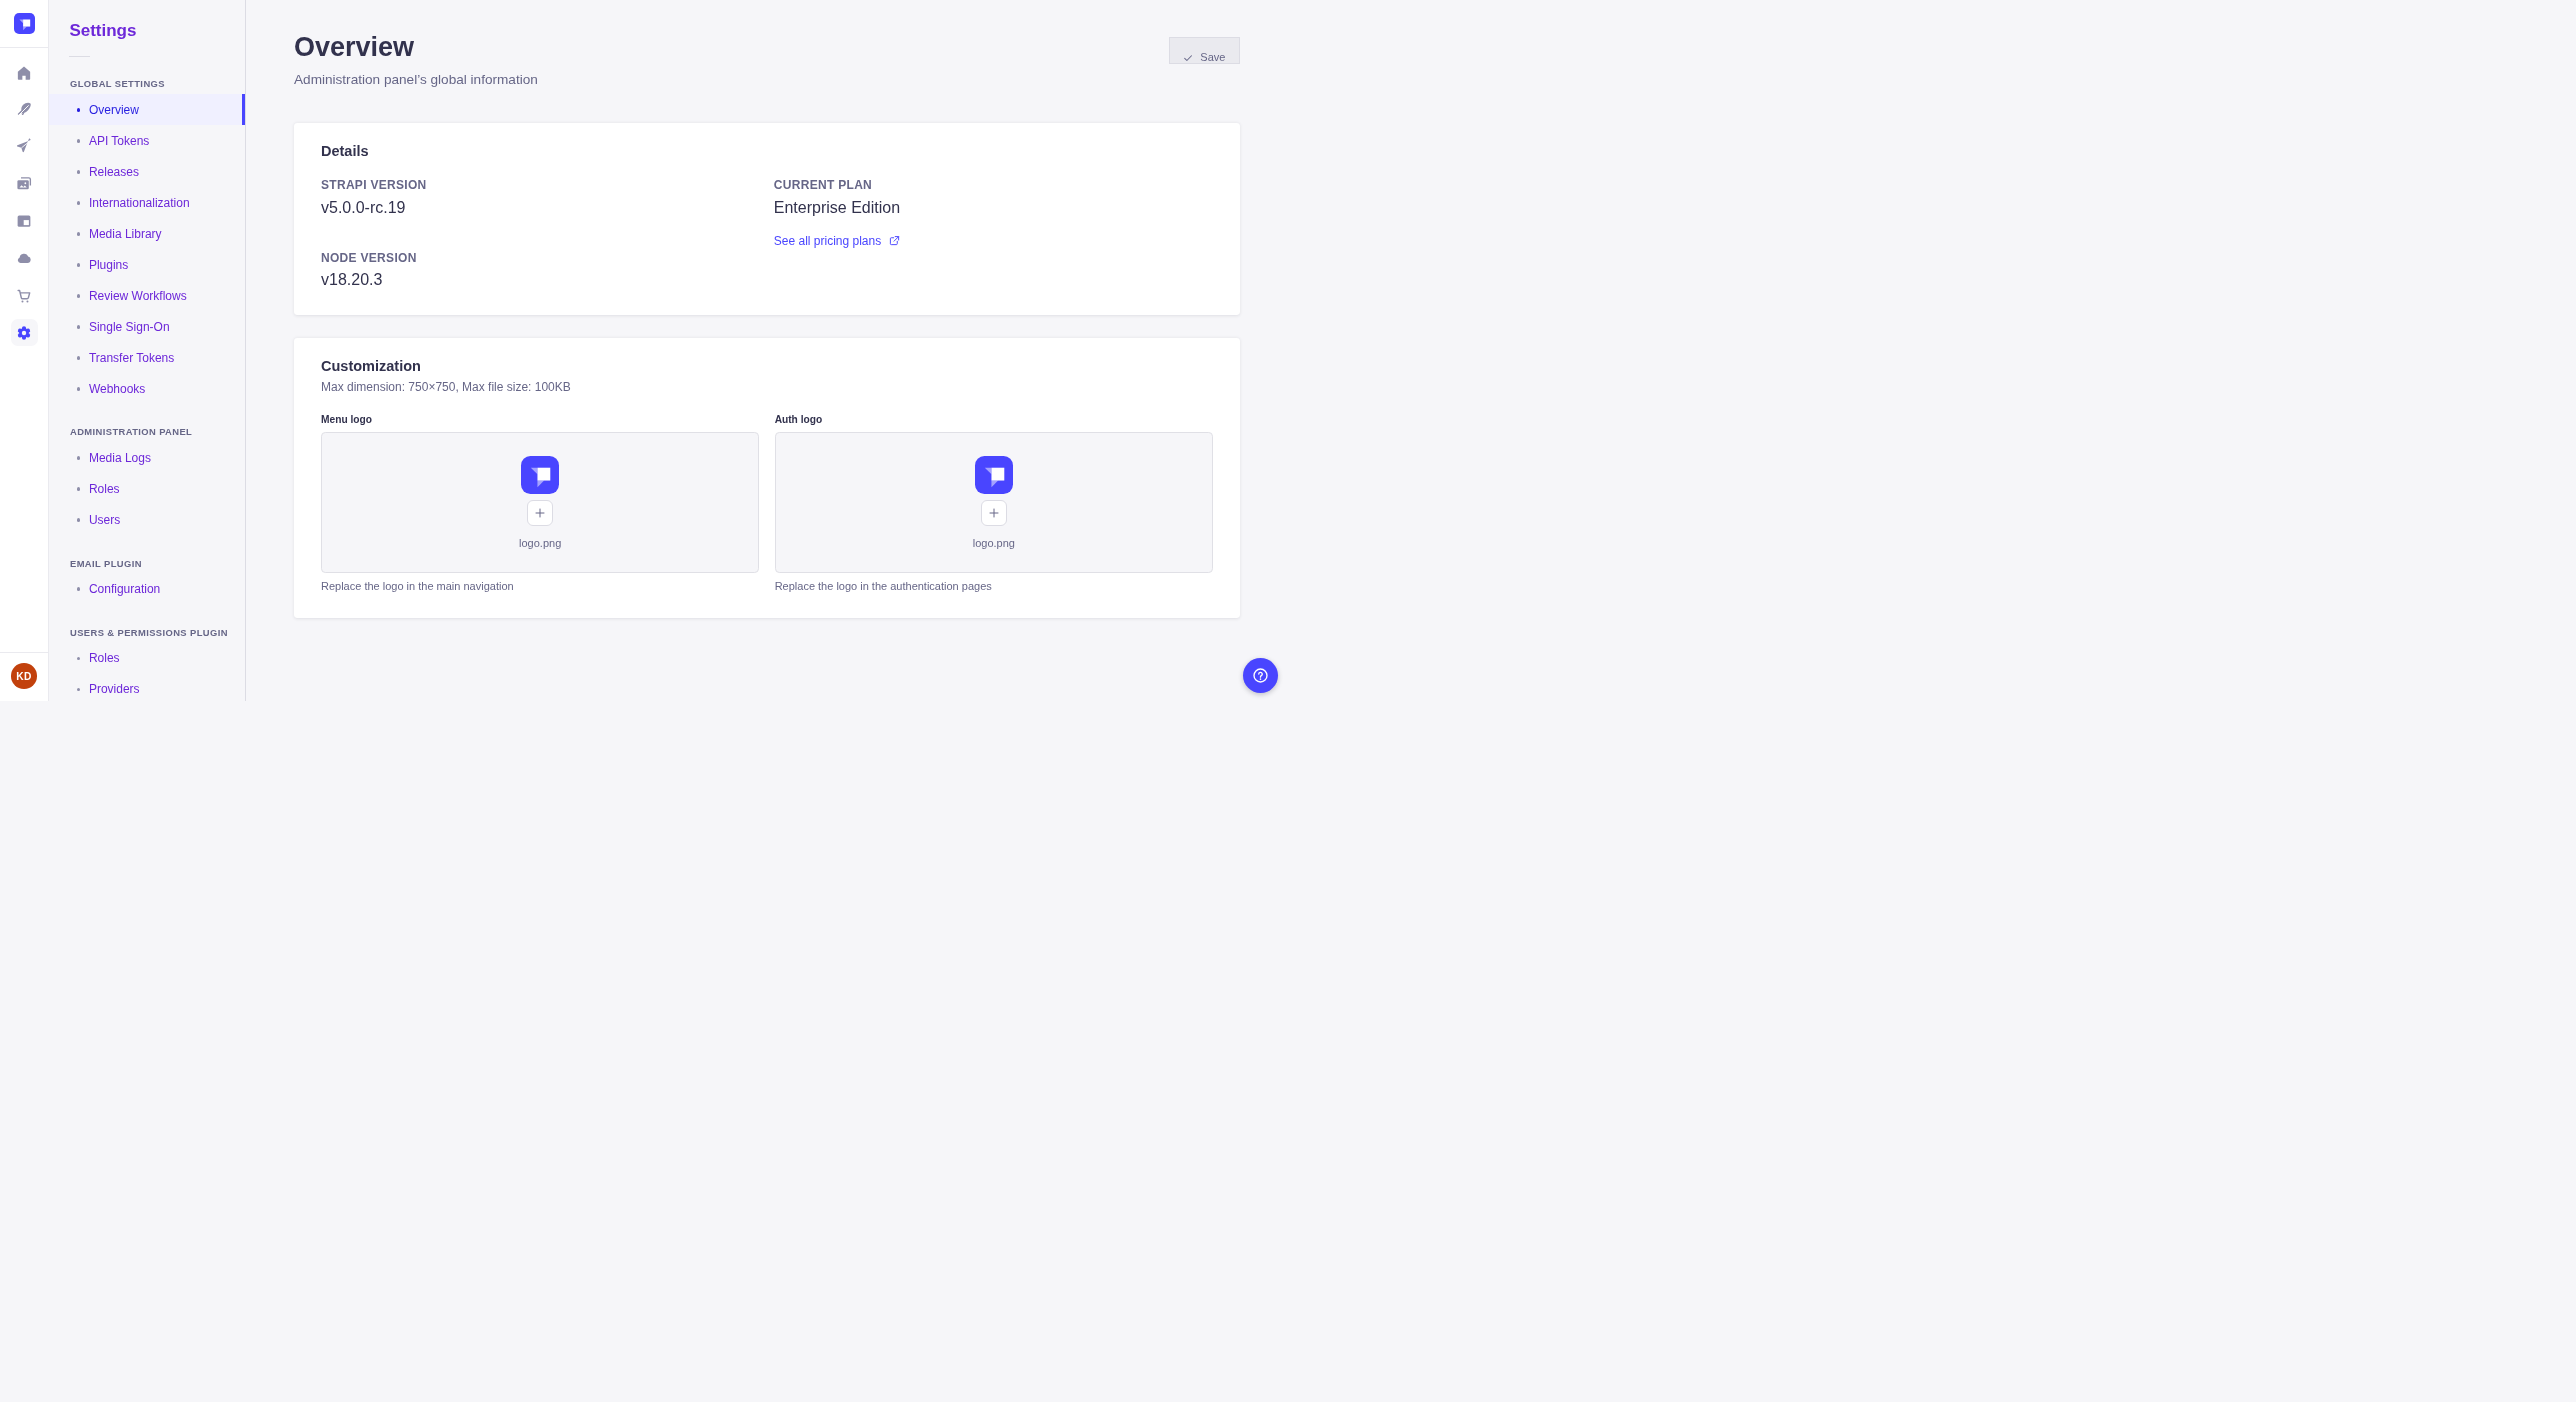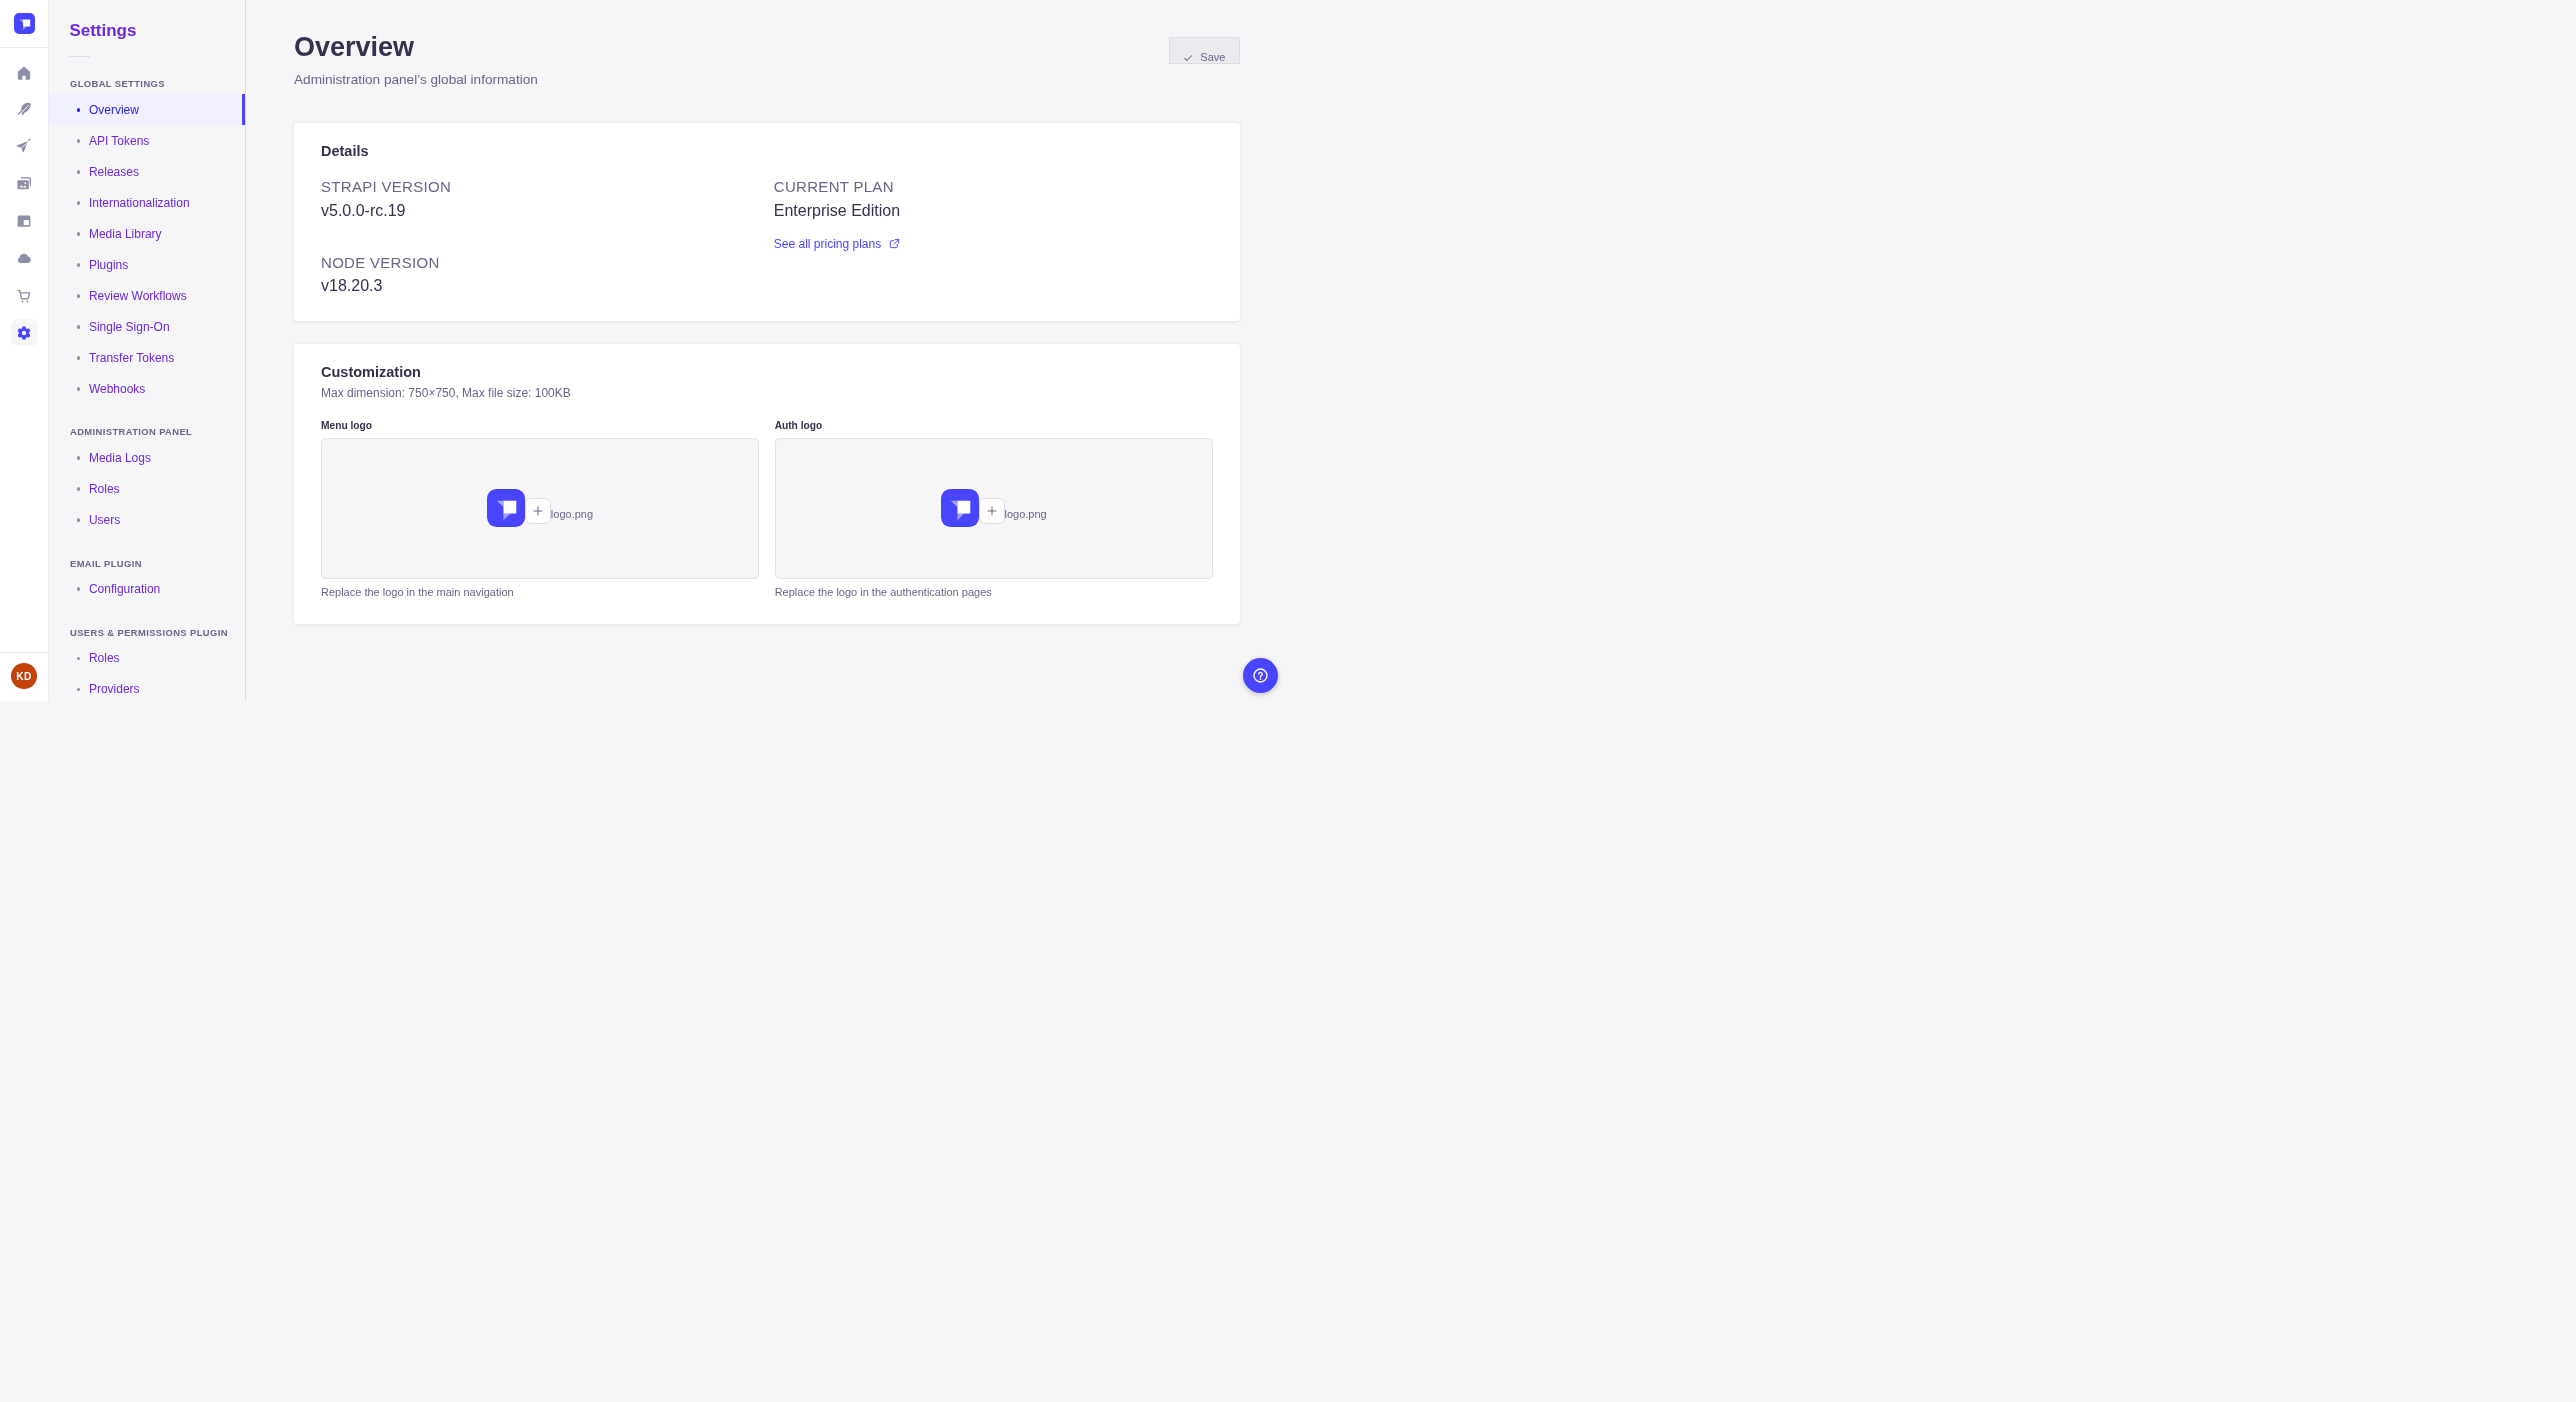--- a/index.html
+++ b/index.html
@@ -58,30 +58,30 @@
 
   .card { background:#fff; border-radius:3.4px; box-shadow:0 0.9px 3.4px rgba(33,33,52,.1);
           padding:20.4px 27px 25.6px; }
   .card-details { margin-top:36px; }
   .card-custom { margin-top:23px; }
   .card-title { font-size:14.5px; font-weight:bold; margin:0; color:#32324d; }
   .card-subtitle { font-size:12px; color:#666687; margin:5.1px 0 0; }
 
   .fields-grid { display:grid; grid-template-columns:1fr 1fr; column-gap:13.6px; margin-top:19px; }
   .field + .field { margin-top:34px; }
-  .field-label { font-size:15px; font-weight:normal; color:#666687; letter-spacing:0.3px; }
+  .field-label { font-size:12px; font-weight:bold; color:#666687; letter-spacing:0.3px; }
   .field-value { font-size:16px; color:#32324d; margin-top:6.8px; }
   .pricing-link { display:inline-flex; align-items:center; gap:7.7px; color:#4945ff;
                   font-size:12px; margin-top:17px; text-decoration:none; cursor:pointer; }
   .pricing-link svg { width:11px; height:11px; }
 
   .logos-grid { display:grid; grid-template-columns:1fr 1fr; column-gap:15.3px; margin-top:20.4px; }
   .logo-label { font-size:10.2px; font-weight:bold; color:#32324d; margin-bottom:6.8px; }
   .dropzone { height:141px; background:#f6f6f9; border:0.9px solid #e0e0e6; border-radius:4.3px;
-              display:flex; flex-direction:row; align-items:center; justify-content:center;
+              display:flex; flex-direction:column; align-items:center; justify-content:center;
               cursor:pointer; }
   .logo-lg { width:38px; height:38px; border-radius:9.4px; background:#4945ff;
              display:flex; align-items:center; justify-content:center; }
   .logo-lg svg { width:38px; height:38px; display:block; }
   .plus-btn { width:25.6px; height:25.6px; background:#fff; border:0.9px solid #dcdce4; border-radius:6px;
               margin-top:6px; display:flex; align-items:center; justify-content:center;
               color:#666687; cursor:pointer; padding:0; }
   .plus-btn svg { width:12px; height:12px; }
   .filename { font-size:11px; color:#666687; margin-top:11px; }
   .hint { font-size:11px; color:#666687; margin-top:7.7px; }

